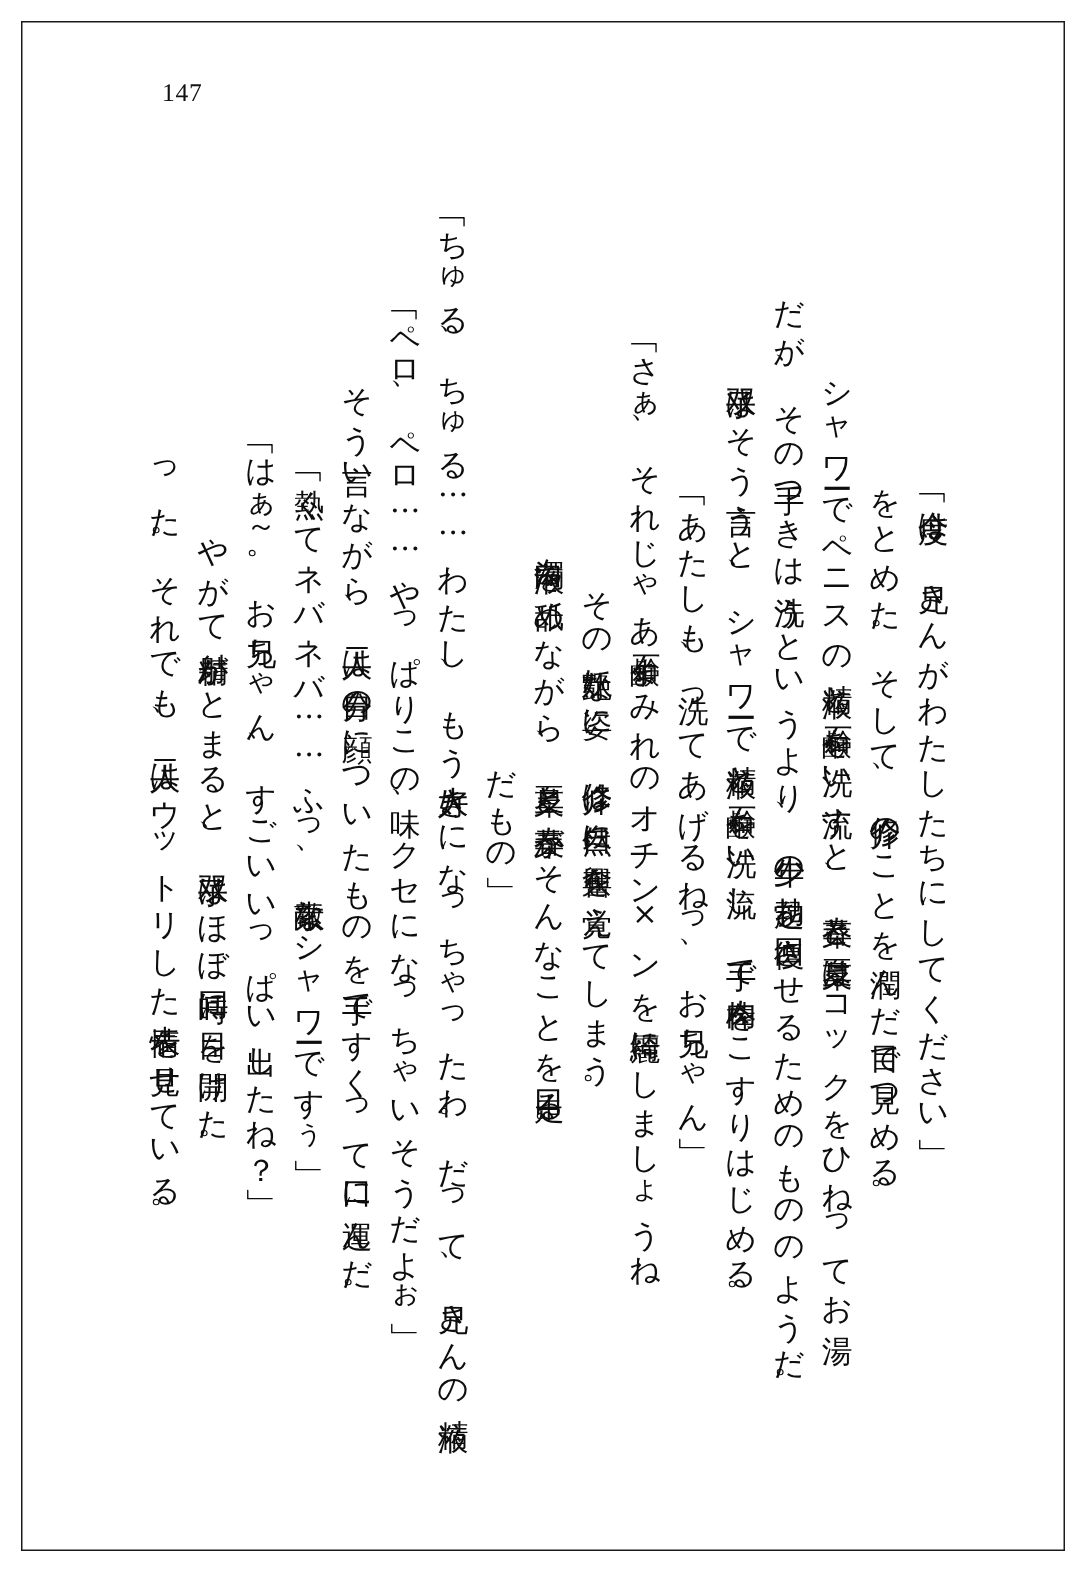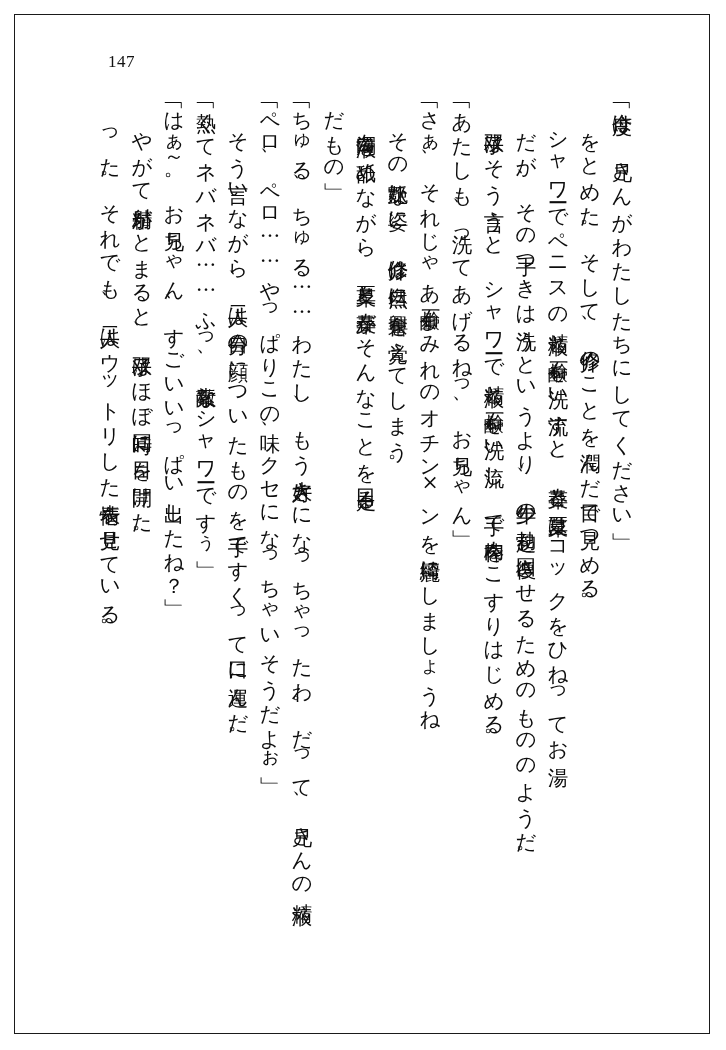--- a/index.html
+++ b/index.html
@@ -7,20 +7,21 @@
     padding: 0;
     background: #ffffff;
   }
   .page {
     position: relative;
     width: 726px;
     height: 1050px;
     background: #ffffff;
     overflow: hidden;
     font-family: "DejaVu Serif", serif;
+    text-align: center;
   }
   .page-border {
     position: absolute;
     left: 14px;
     top: 14px;
     width: 696px;
     height: 1020px;
     border: 1px solid #1a1a1a;
     box-sizing: border-box;
   }

